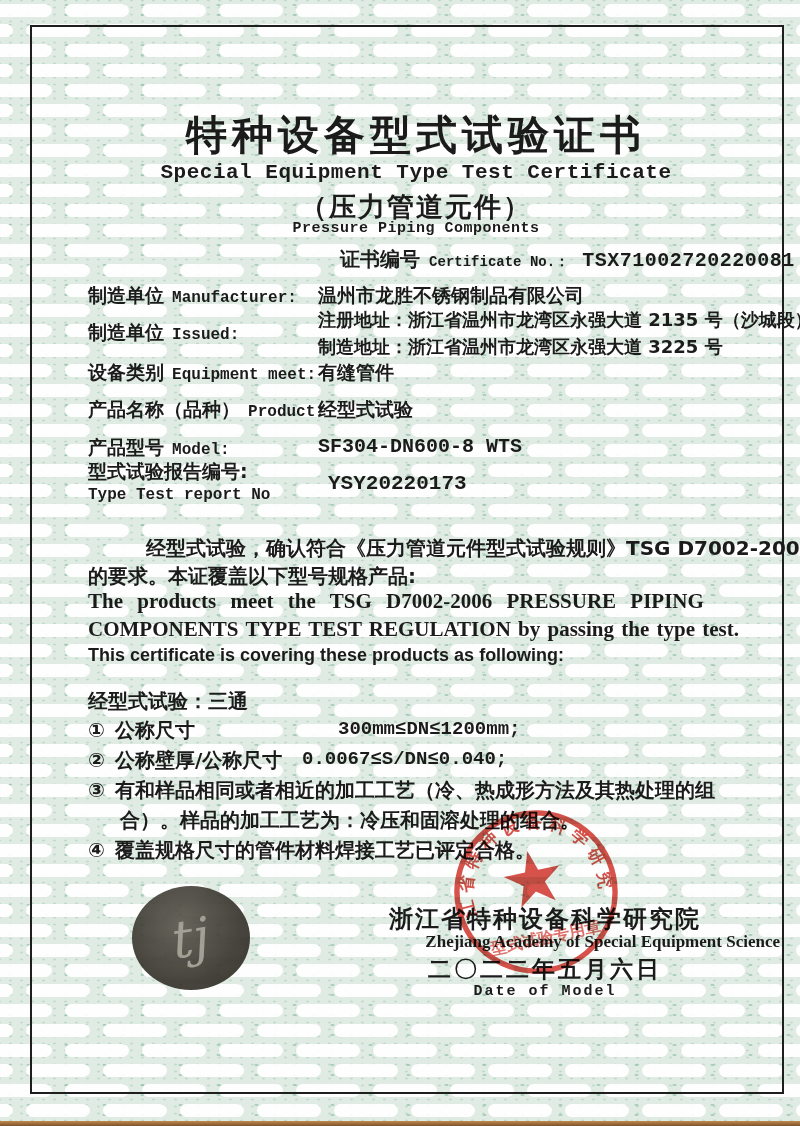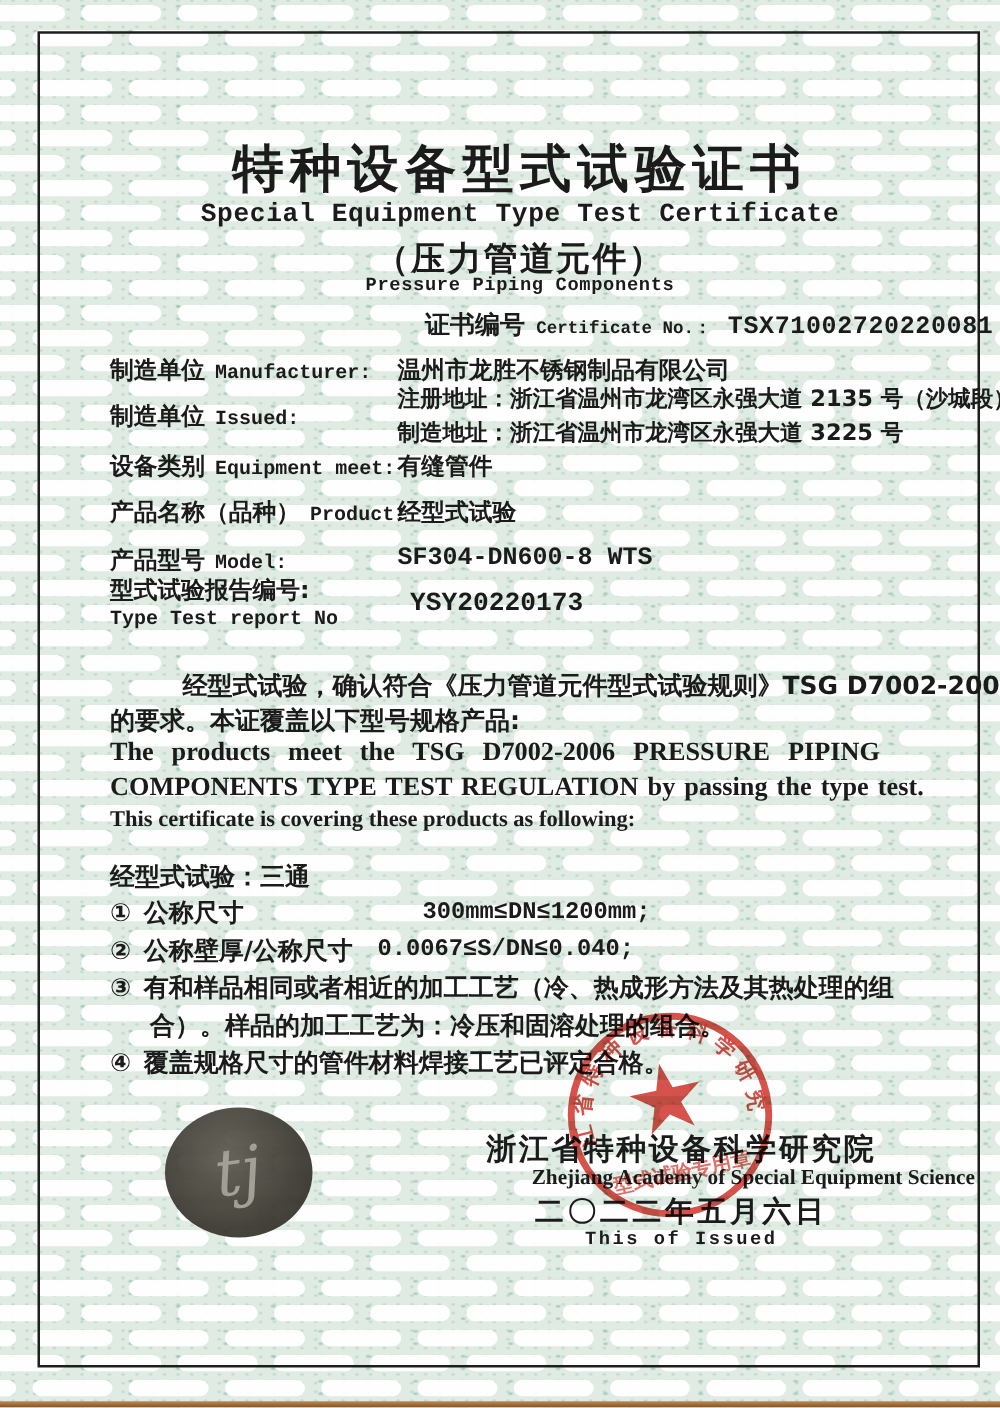--- a/index.html
+++ b/index.html
@@ -49,21 +49,21 @@
   .row{position:absolute;left:88px;white-space:nowrap;}
   .lab-cn{font-size:19px;font-weight:700;}
   .lab-en{font-size:16px;font-weight:600;margin-left:3px;}
   .fval{position:absolute;left:318px;font-size:19px;font-weight:700;white-space:nowrap;}
   .addr{font-size:18px;font-weight:700;line-height:27px;}
 
   
   .stmt{font-size:20px;font-weight:700;white-space:nowrap;}
   .stmt-en{font-family:"Liberation Serif","DejaVu Serif",serif;
            font-size:21px;font-weight:700;white-space:nowrap;}
-  .stmt-mono{font-family:Liberation Serif, serif;
+  .stmt-mono{font-family:Liberation Sans, sans-serif;
            font-size:18px;font-weight:600;white-space:nowrap;}
 
   
   .cov{font-size:20px;font-weight:700;white-space:nowrap;}
   .cov .num{margin-right:10px;}
   .iss-cn{position:absolute;top:903px;left:0;width:100%;font-size:24px;
           font-weight:700;letter-spacing:2px;}
   .iss-en{position:absolute;top:932px;left:0;width:100%;font-size:17px;
           font-weight:700;font-family:"Liberation Serif","DejaVu Serif",serif;}
   .iss-date{position:absolute;top:954px;left:0;width:100%;font-size:23px;
@@ -819,21 +819,21 @@
 </div>
 <div class="abs cov cn" style="left:120px;top:807px">合）。样品的加工工艺为：冷压和固溶处理的组合。</div>
 
 <div class="abs cov cn" style="left:88px;top:837px">
   <span class="num">④</span><span>覆盖规格尺寸的管件材料焊接工艺已评定合格。</span>
 </div>
 
 <div class="iss-cn cn abs" style="left:310px;width:470px;text-align:center">浙江省特种设备科学研究院</div>
 <div class="iss-en abs" style="left:310px;width:470px;text-align:right">Zhejiang Academy of Special Equipment Science</div>
 <div class="iss-date cn abs" style="left:310px;width:470px;text-align:center">二〇二二年五月六日</div>
-<div class="iss-datelab abs" style="left:310px;width:470px;text-align:center">This of Issued</div>
+<div class="iss-datelab abs" style="left:310px;width:470px;text-align:center">Date of Model</div>
 
 <div class="stamp">
   <span>tj</span>
 </div>
 
 <svg class="seal" viewBox="0 0 172 172">
   <g transform="rotate(-12 86 86)">
     <circle cx="86" cy="86" r="79" fill="none" stroke="#cf2f26" stroke-width="5.5" opacity=".9"></circle>
     <polygon fill="#cf2f26" opacity=".9" points="86,44 92.7,64.7 114.5,64.7 96.9,77.5 103.6,98.3 86,85.5 68.4,98.3 75.1,77.5 57.5,64.7 79.3,64.7"></polygon>
     <path id="sealArc" d="M 26,108 A 64,64 0 1 1 146,108" fill="none"></path>

